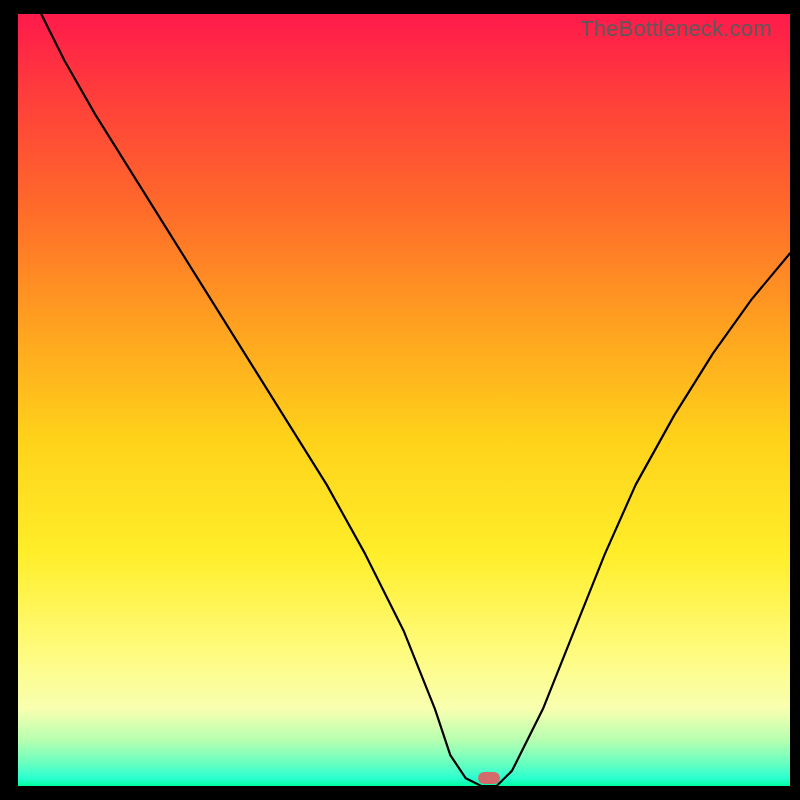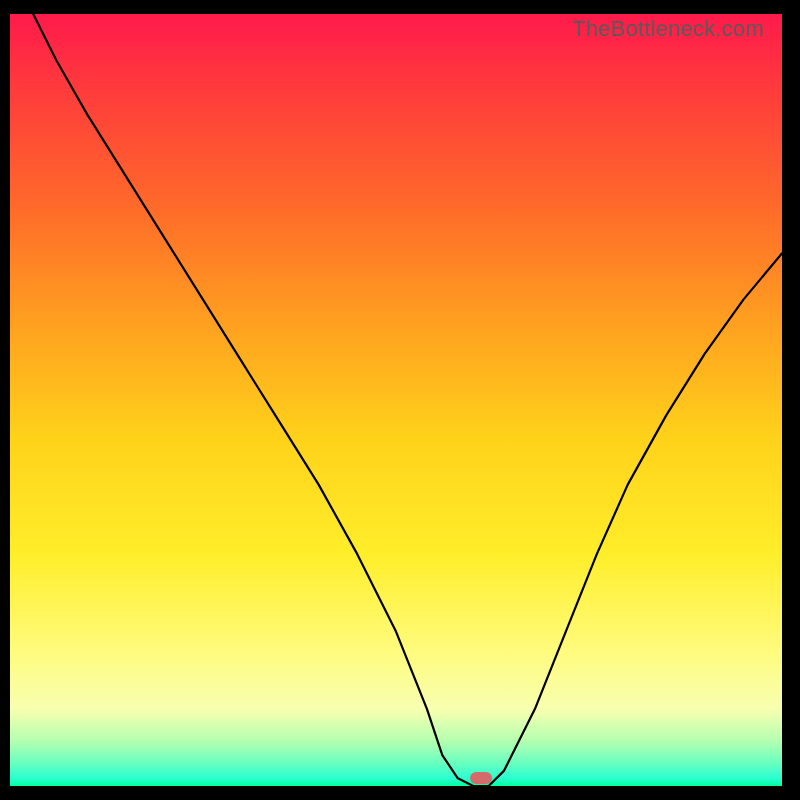--- a/index.html
+++ b/index.html
@@ -12,21 +12,21 @@
     overflow: hidden;
   }
   .frame {
     position: relative;
     width: 800px;
     height: 800px;
     background: #000;
   }
   .plot {
     position: absolute;
-    left: 10px;
+    left: 18px;
     top: 14px;
     width: 772px;
     height: 772px;
     background: linear-gradient(to bottom,
       #ff1a4b 0%,
       #ff3c3c 10%,
       #ff6a2a 25%,
       #ffa020 40%,
       #ffd21a 55%,
       #ffee2a 70%,

